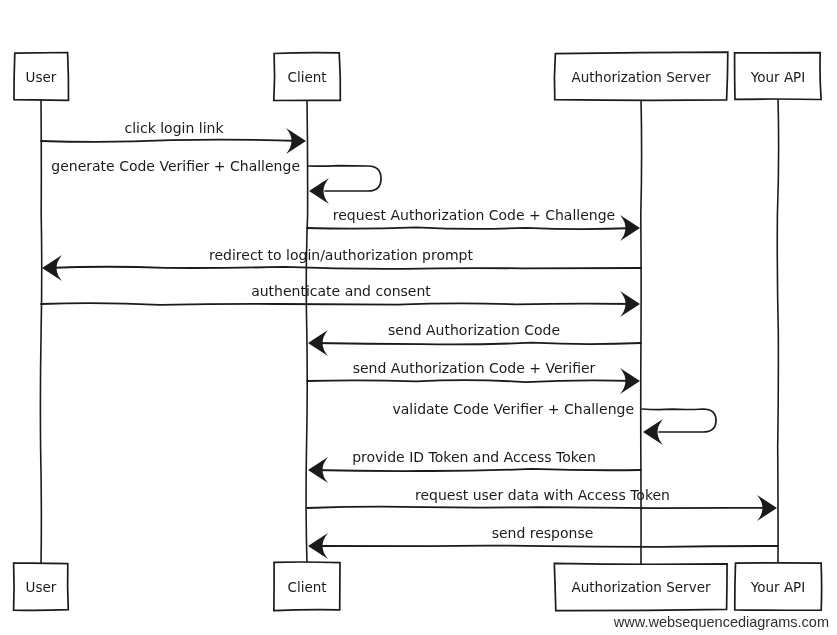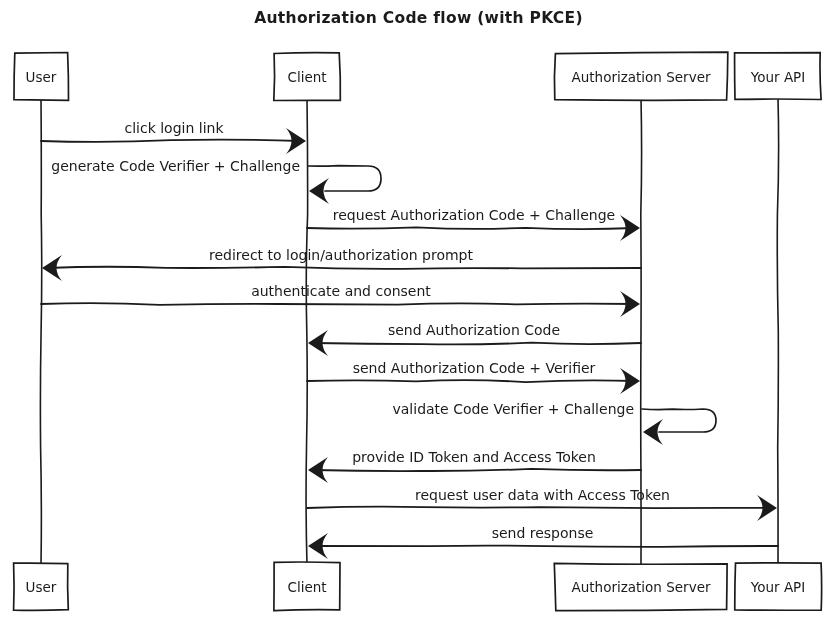--- a/index.html
+++ b/index.html
@@ -15,21 +15,20 @@
     position:absolute;right:8px;bottom:5px;font-size:14.5px;color:#2f2f2f;
     font-family:"Liberation Sans",sans-serif;
   }
   svg{position:absolute;left:0;top:0;}
   svg text{font-family:"DejaVu Sans",sans-serif;fill:#1b1b1b;}
 </style>
 </head>
 <body>
 
 <div id="canvas">
-  <div id="title">Authorization Code flow (with PKCE)</div>
   <svg id="diagram" width="837" height="635" viewBox="0 0 837 635" aria-hidden="false">
       <path d="M 41.0 98.0 Q 41.5 156.4 41.2 214.8 Q 42.3 273.1 41.1 331.5 Q 40.0 389.9 40.6 448.3 Q 41.9 506.6 41.0 565.0" stroke="#1b1b1b" stroke-width="1.6" fill="none" stroke-linecap="round"></path>
       <path d="M 307.0 98.0 Q 307.8 156.4 307.6 214.8 Q 305.4 273.1 306.8 331.5 Q 307.8 389.9 306.5 448.3 Q 305.4 506.6 307.0 565.0" stroke="#1b1b1b" stroke-width="1.6" fill="none" stroke-linecap="round"></path>
       <path d="M 641.0 98.0 Q 642.3 156.4 640.8 214.8 Q 641.3 273.1 641.0 331.5 Q 640.6 389.9 640.8 448.3 Q 641.2 506.6 641.0 565.0" stroke="#1b1b1b" stroke-width="1.6" fill="none" stroke-linecap="round"></path>
       <path d="M 778.0 98.0 Q 779.5 156.4 777.4 214.8 Q 776.9 273.1 778.3 331.5 Q 778.6 389.9 777.7 448.3 Q 778.2 506.6 778.0 565.0" stroke="#1b1b1b" stroke-width="1.6" fill="none" stroke-linecap="round"></path>
       <path d="M 41.0 141.0 Q 106.0 143.1 171.0 140.2 Q 236.0 138.9 301.0 141.0" stroke="#1b1b1b" stroke-width="1.8" fill="none" stroke-linecap="round"></path>
       <path d="M 306 141 L 286 128 Q 297 141 286 154 Z" fill="#1b1b1b" stroke="none"></path>
       <text x="174" y="133" text-anchor="middle" font-size="14">click login link</text>
       <path d="M 308.0 166.0 Q 323.0 166.4 338.0 165.6 Q 353.0 165.7 368.0 166.0 Q 381 166 381 178.5 Q 381 191 368 191 L 325 191" stroke="#1b1b1b" stroke-width="1.7" fill="none" stroke-linecap="round"></path>
       <path d="M 309 191 L 329 178 Q 318 191 329 204 Z" fill="#1b1b1b" stroke="none"></path>
@@ -71,13 +70,14 @@
       <text x="778" y="81.5" text-anchor="middle" font-size="13.5">Your API</text>
       <path d="M 13.6 563.2 Q 40.7 562.8 67.8 563.7 Q 67.2 586.7 68.3 609.7 Q 41.0 610.9 13.6 610.2 Q 14.5 586.7 13.6 563.2 Z" stroke="#1b1b1b" stroke-width="1.7" fill="#ffffff"></path>
       <text x="41" y="591.5" text-anchor="middle" font-size="13.5">User</text>
       <path d="M 274.1 562.3 Q 307.1 561.5 340.0 562.7 Q 339.8 586.3 339.7 609.9 Q 306.8 609.2 273.9 610.7 Q 274.2 586.5 274.1 562.3 Z" stroke="#1b1b1b" stroke-width="1.7" fill="#ffffff"></path>
       <text x="307" y="591.5" text-anchor="middle" font-size="13.5">Client</text>
       <path d="M 554.3 563.4 Q 640.7 564.9 727.1 563.8 Q 727.0 586.5 726.6 609.3 Q 641.2 610.7 555.8 610.6 Q 555.2 587.0 554.3 563.4 Z" stroke="#1b1b1b" stroke-width="1.7" fill="#ffffff"></path>
       <text x="641" y="591.5" text-anchor="middle" font-size="13.5">Authorization Server</text>
       <path d="M 735.5 563.1 Q 778.3 562.8 821.1 563.1 Q 822.1 586.6 821.2 610.1 Q 778.0 610.5 734.8 609.9 Q 734.7 586.5 735.5 563.1 Z" stroke="#1b1b1b" stroke-width="1.7" fill="#ffffff"></path>
       <text x="778" y="591.5" text-anchor="middle" font-size="13.5">Your API</text>
     </svg>
+  <div id="footer">www.websequencediagrams.com</div>
 </div>
 
 </body></html>

